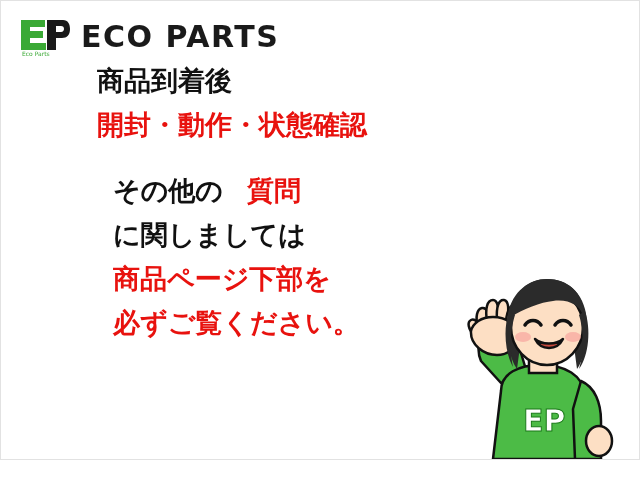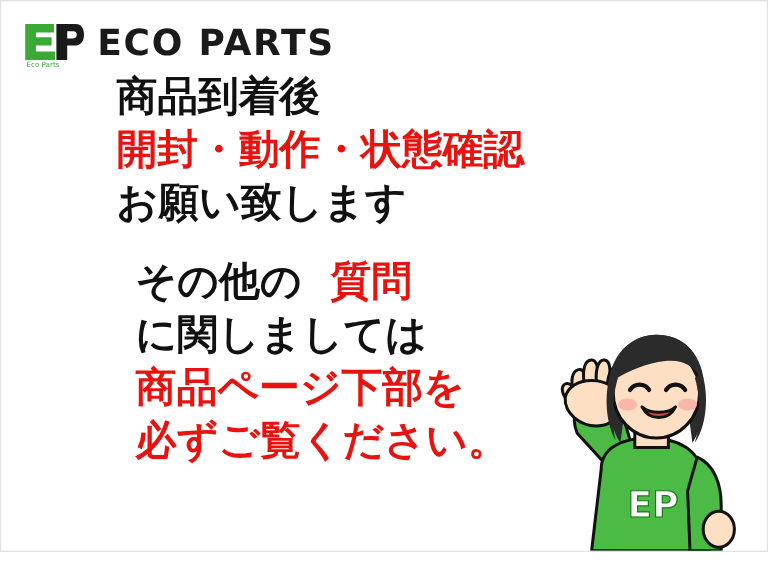--- a/index.html
+++ b/index.html
@@ -53,21 +53,21 @@
   
   .message {
     position: absolute;
     left: 96px;
     top: 58px;
     width: 520px;
   }
   .line {
     font-family: "DejaVu Sans", sans-serif;
     font-weight: bold;
-    font-size: 34px;
+    font-size: 27px;
     line-height: 44px;
     white-space: nowrap;
     color: #111111;
   }
   .line.red {
     color: #e8120e;
   }
   .line.spacer {
     height: 22px;
     line-height: 22px;
@@ -112,21 +112,20 @@
 
         <text x="3" y="39" font-family="DejaVu Sans, sans-serif" font-size="6" fill="#3aa935">Eco Parts</text>
       </svg>
     </div>
     <div class="logo-text">ECO PARTS</div>
   </div>
 
   <div class="message">
     <div class="line">商品到着後</div>
     <div class="line red">開封・動作・状態確認</div>
-    <div class="line">お願い致します</div>
 
     <div class="line spacer">&nbsp;</div>
 
     <div class="line mix indent">
       <span class="black">その他の</span><span class="redpart">質問</span>
     </div>
     <div class="line indent">に関しましては</div>
     <div class="line red indent">商品ページ下部を</div>
     <div class="line red indent">必ずご覧ください。</div>
   </div>

